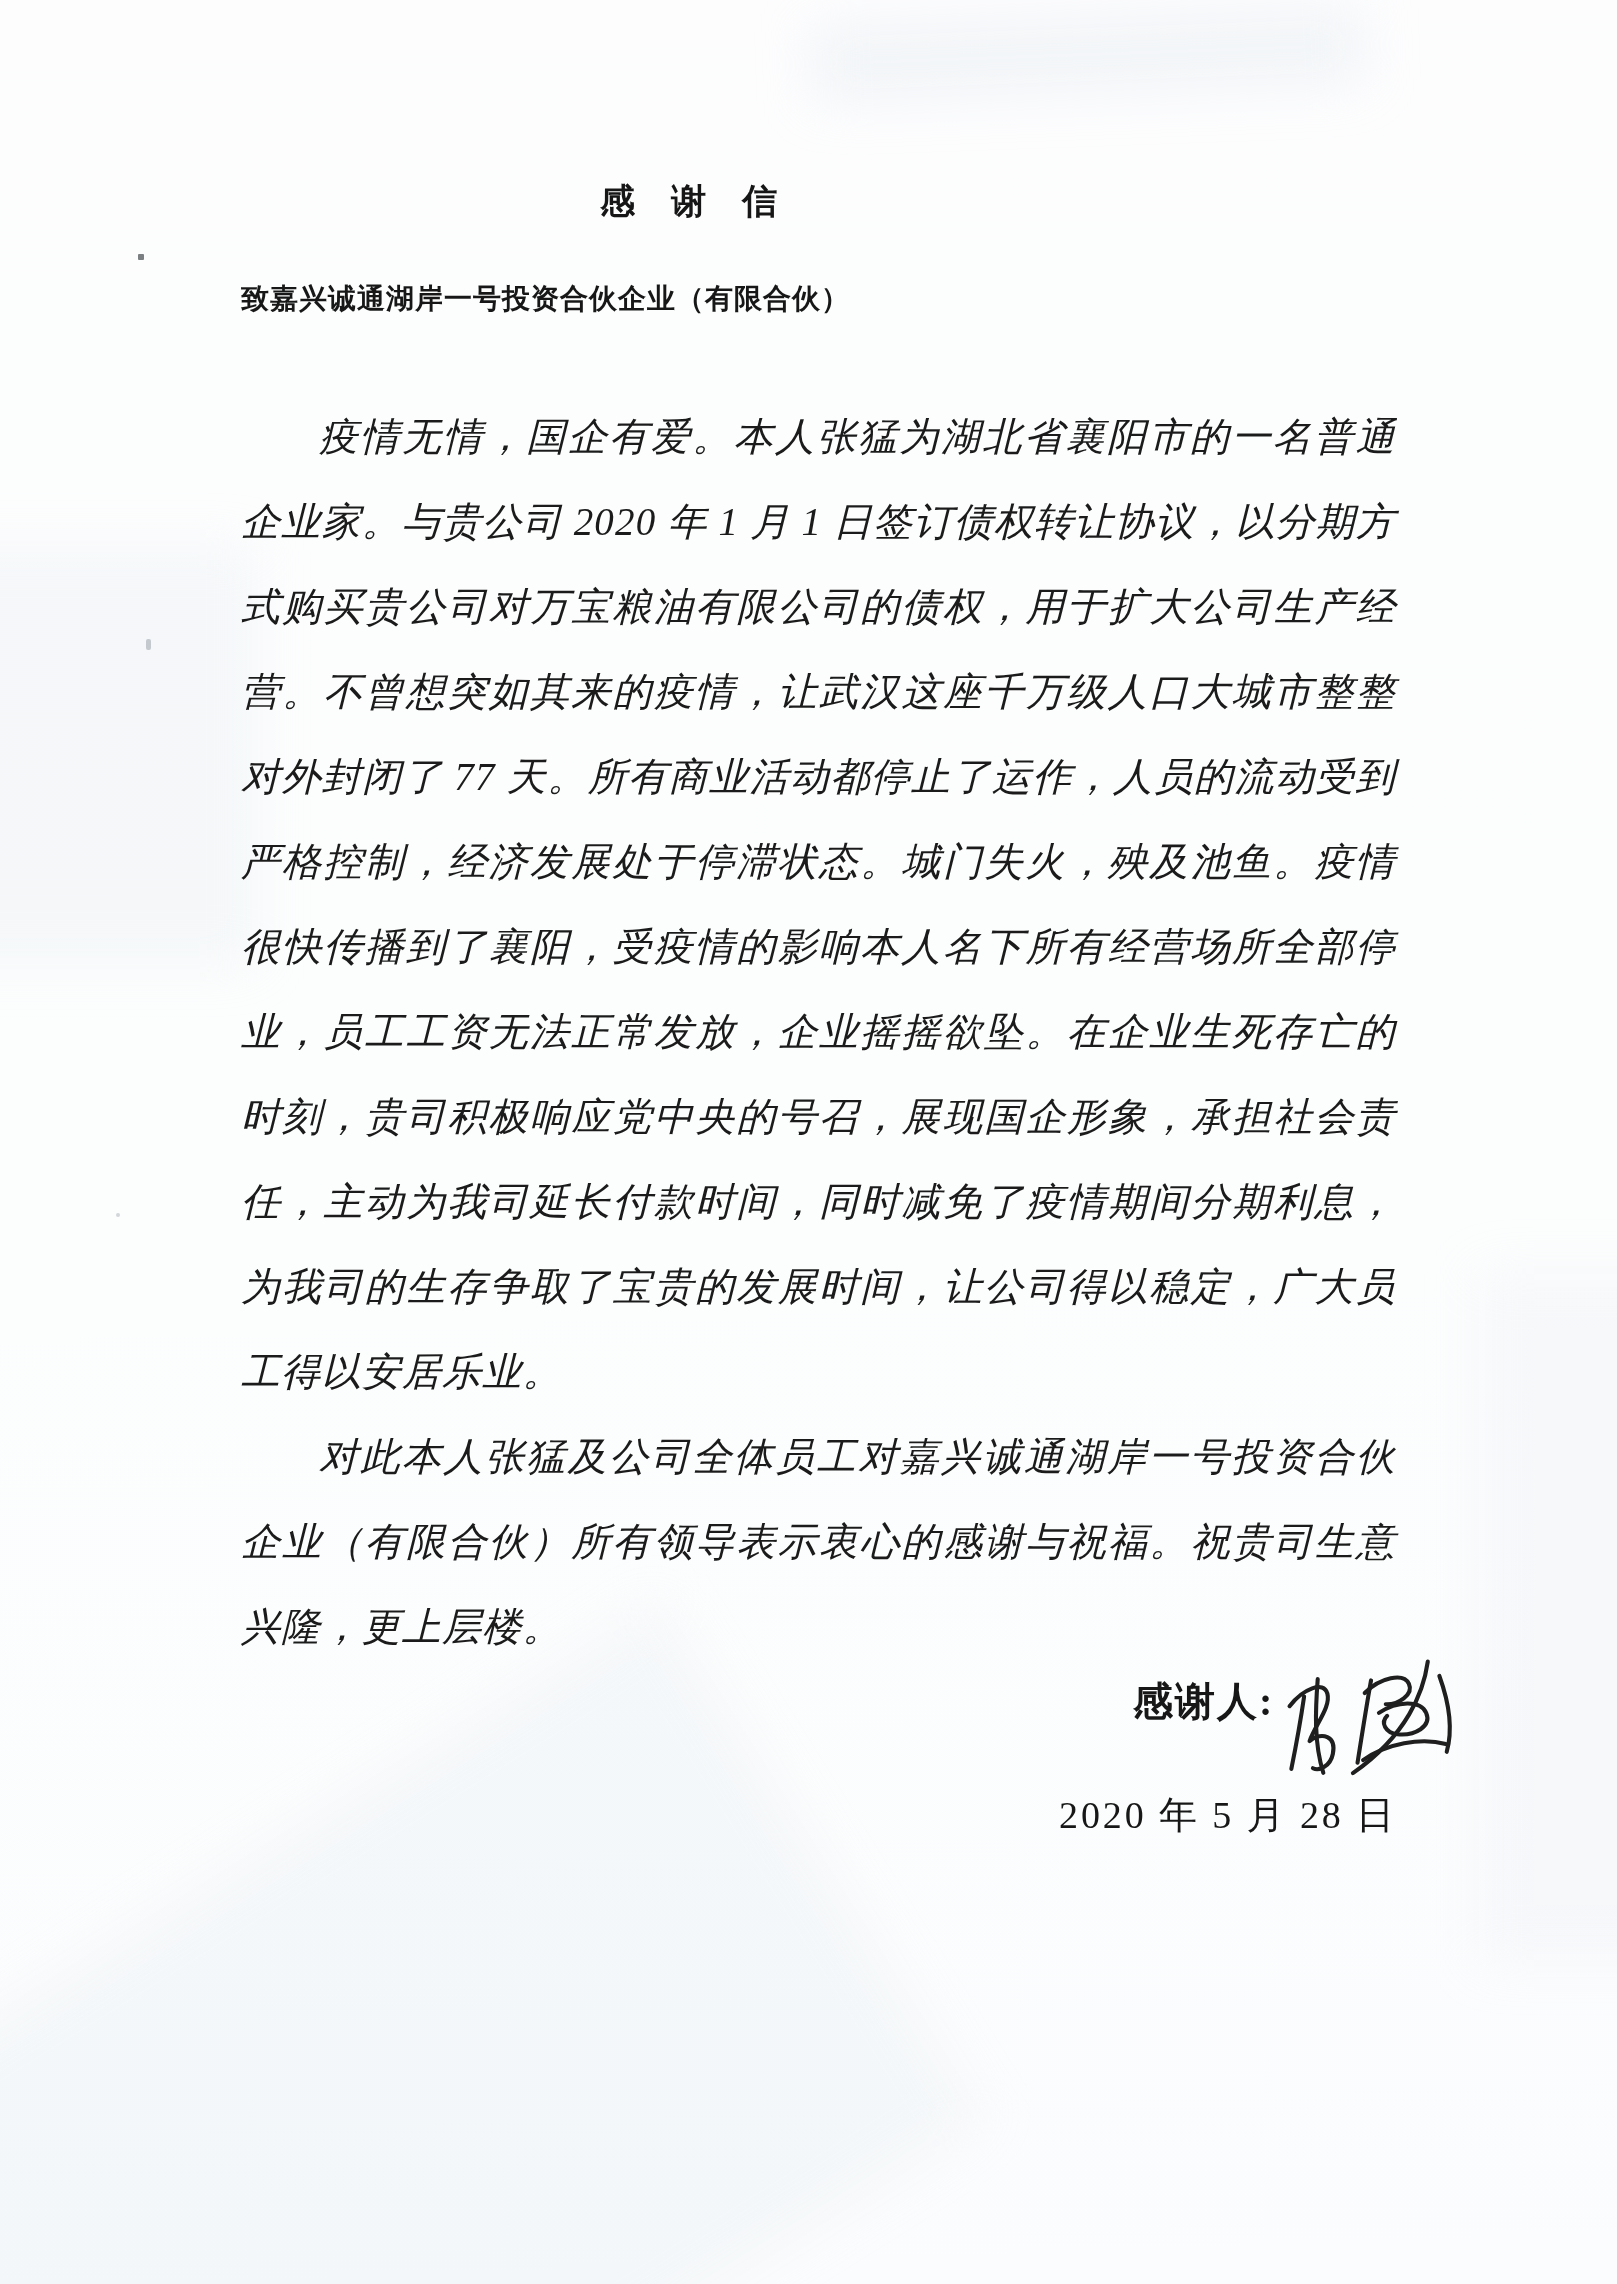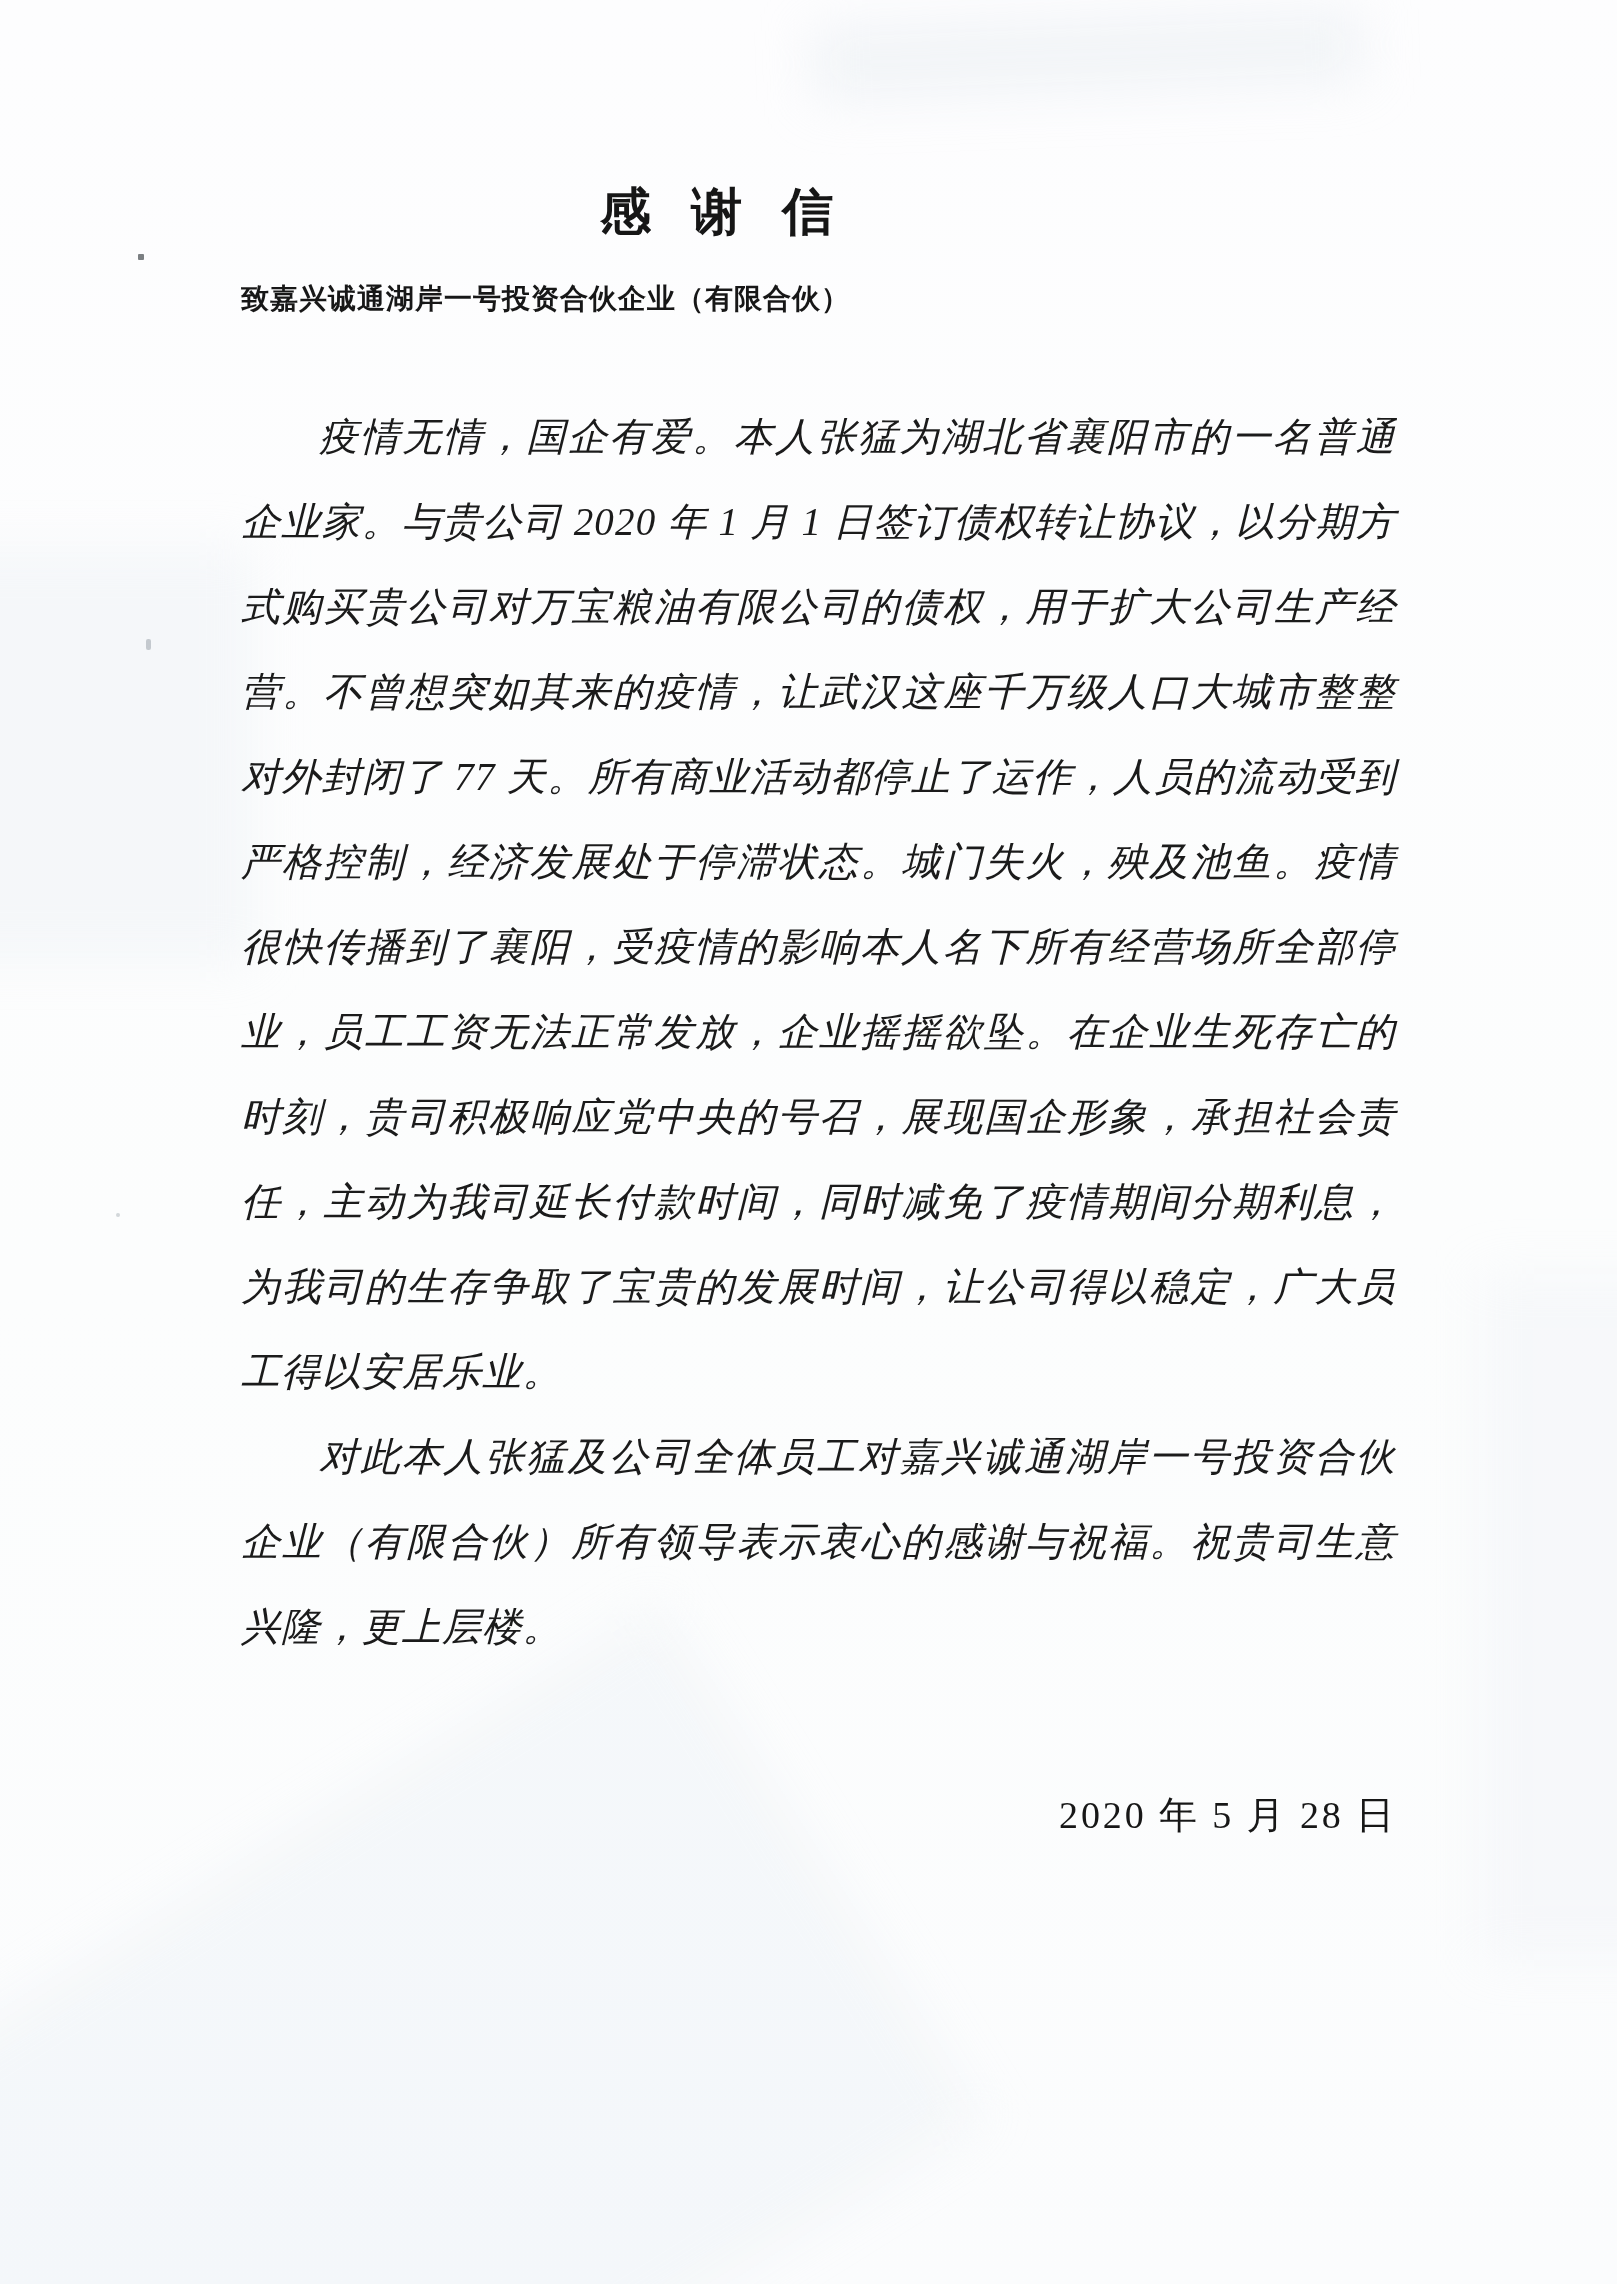--- a/index.html
+++ b/index.html
@@ -51,21 +51,21 @@
   }
   .speck-1 { top: 254px; left: 138px; width: 5.9px; height: 5.9px; background: #5a5f63; border-radius: 1px; opacity: .8; }
   .speck-2 { top: 639px; left: 146px; width: 4.9px; height: 10.8px; background: #9aa4ab; border-radius: 2px; opacity: .55; }
   .speck-3 { top: 1213px; left: 116px; width: 3.9px; height: 3.9px; background: #aab2b8; border-radius: 50%; opacity: .5; }
 
   .title {
     position: absolute;
     top: 178px;
     left: 600px;
     margin: 0;
-    font-size: 51px;
+    font-size: 35px;
     font-weight: 700;
     letter-spacing: 13.7px;
     color: #161616;
     white-space: nowrap;
   }
   .salutation {
     position: absolute;
     top: 280px;
     left: 241px;
     font-size: 28px;
@@ -136,17 +136,36 @@
 
   <h1 class="title">感 谢 信</h1>
 
   <div class="salutation">致嘉兴诚通湖岸一号投资合伙企业（有限合伙）</div>
 
   <div class="body-block">
     <p>疫情无情，国企有爱。本人张猛为湖北省襄阳市的一名普通企业家。与贵公司 2020 年 1 月 1 日签订债权转让协议，以分期方式购买贵公司对万宝粮油有限公司的债权，用于扩大公司生产经营。不曾想突如其来的疫情，让武汉这座千万级人口大城市整整对外封闭了 77 天。所有商业活动都停止了运作，人员的流动受到严格控制，经济发展处于停滞状态。城门失火，殃及池鱼。疫情很快传播到了襄阳，受疫情的影响本人名下所有经营场所全部停业，员工工资无法正常发放，企业摇摇欲坠。在企业生死存亡的时刻，贵司积极响应党中央的号召，展现国企形象，承担社会责任，主动为我司延长付款时间，同时减免了疫情期间分期利息，为我司的生存争取了宝贵的发展时间，让公司得以稳定，广大员工得以安居乐业。</p>
     <p>对此本人张猛及公司全体员工对嘉兴诚通湖岸一号投资合伙企业（有限合伙）所有领导表示衷心的感谢与祝福。祝贵司生意兴隆，更上层楼。</p>
   </div>
 
+  <div class="signature-row">
+    <span class="signature-label">感谢人:</span>
+    <svg class="signature-svg" width="206" height="127" viewBox="0 0 210 130" aria-label="handwritten signature">
+      <g fill="none" stroke="#1f1f1f" stroke-width="4.2" stroke-linecap="round" stroke-linejoin="round">
+
+        <path d="M30 30 C24 52 16 78 8 102"></path>
+        <path d="M14 38 C30 22 52 16 54 30 C56 44 38 60 30 76 C44 68 58 74 52 92 C48 104 36 108 30 104"></path>
+        <path d="M46 14 C40 44 34 78 40 110"></path>
+
+        <path d="M100 22 C92 48 84 76 76 104"></path>
+        <path d="M92 34 C110 20 134 18 138 30 C142 42 124 50 112 48"></path>
+        <path d="M104 56 C124 46 148 48 152 62 C156 76 138 84 120 80 C108 77 104 66 112 60"></path>
+        <path d="M82 102 C108 88 144 86 168 96"></path>
+
+        <path d="M160 10 C152 40 130 82 70 114"></path>
+        <path d="M170 26 C176 52 178 80 168 104"></path>
+      </g>
+    </svg>
+  </div>
 
   <div class="date-line">2020 年 5 月 28 日</div>
 
 </div>
 
 
 </body></html>

